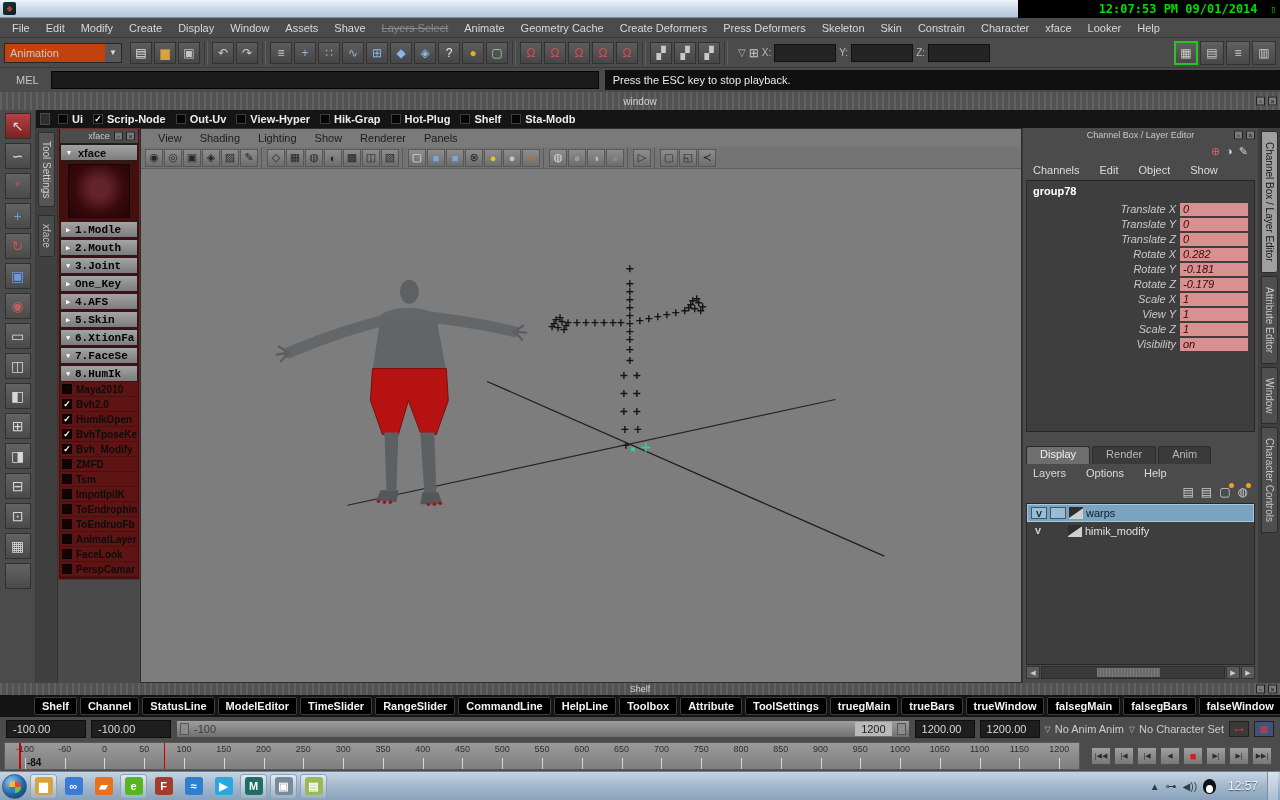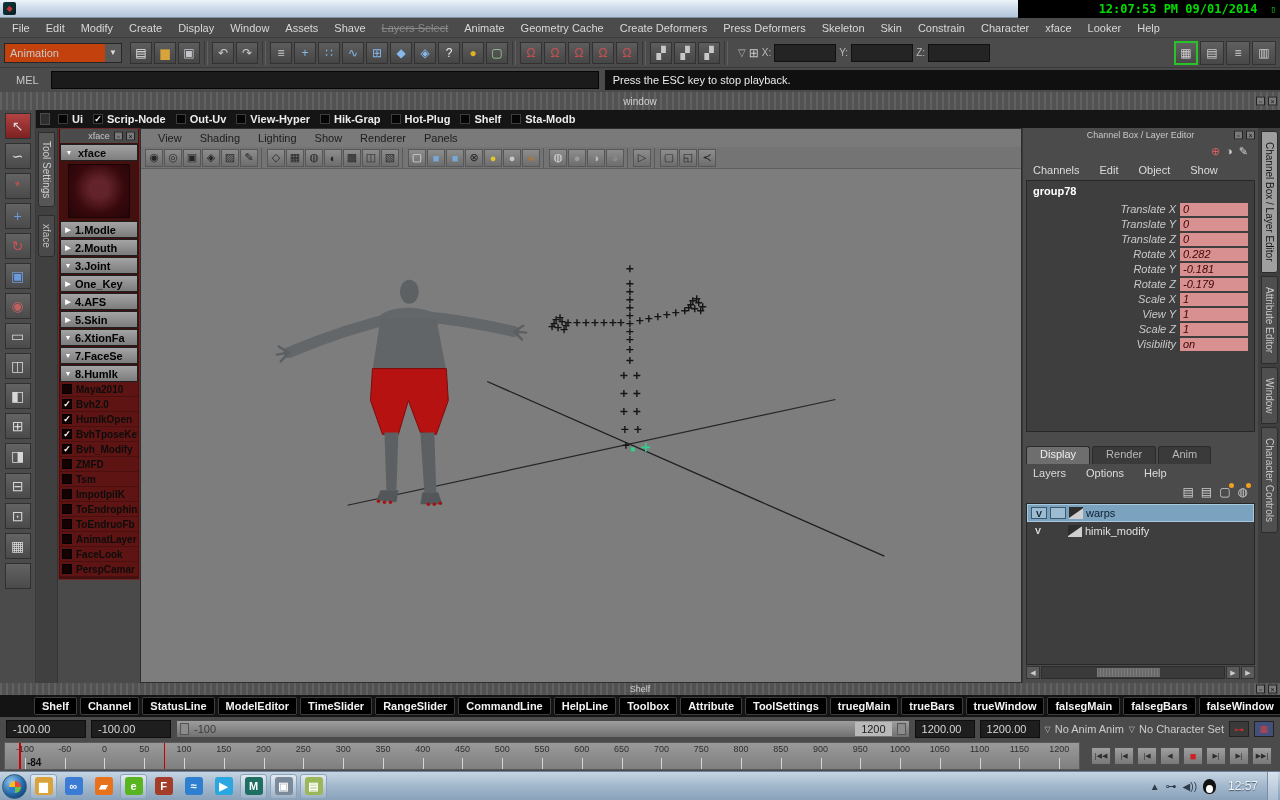--- a/index.html
+++ b/index.html
@@ -580,21 +580,21 @@
               <span class="strip-btns">
                 <span class="wbtn">▫</span>
                 <span class="wbtn">×</span>
               </span>
             </div>
             <div class="xface-header">
               <span class="tri" style="color:#fff;">▼</span>
               <span>xface</span>
             </div>
             <div class="xface-thumb"></div>
-            <div style="display:flex;flex-direction:column;">
+            <div style="display:flex;flex-direction:column;font-family:Liberation Mono, monospace;">
 
                 <div class="xface-btn">
                   <span class="tri arrow">▶</span>
                   <span>1.Modle</span>
                 </div>
 
                 <div class="xface-btn">
                   <span class="tri arrow">▶</span>
                   <span>2.Mouth</span>
                 </div>

